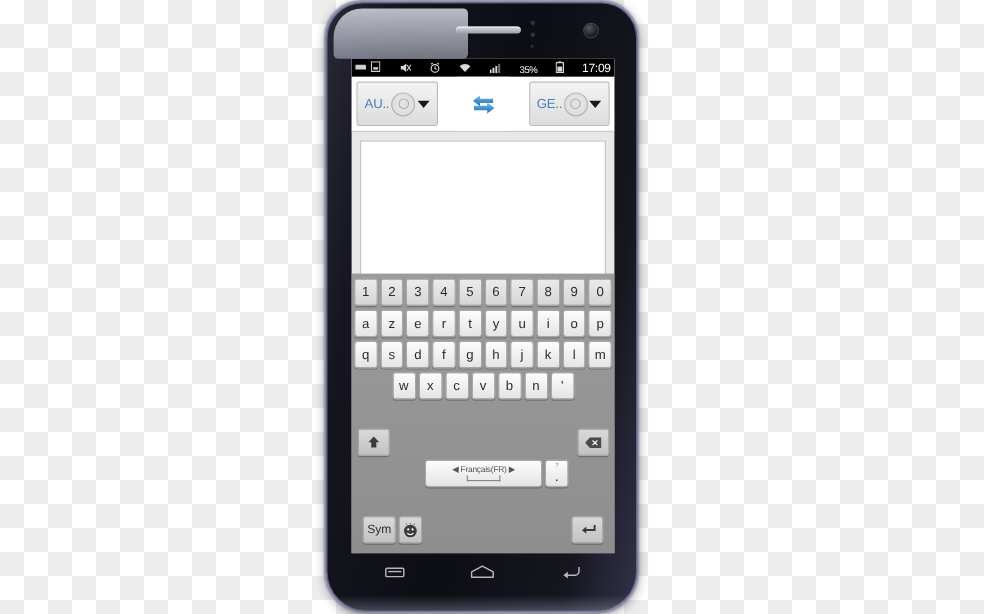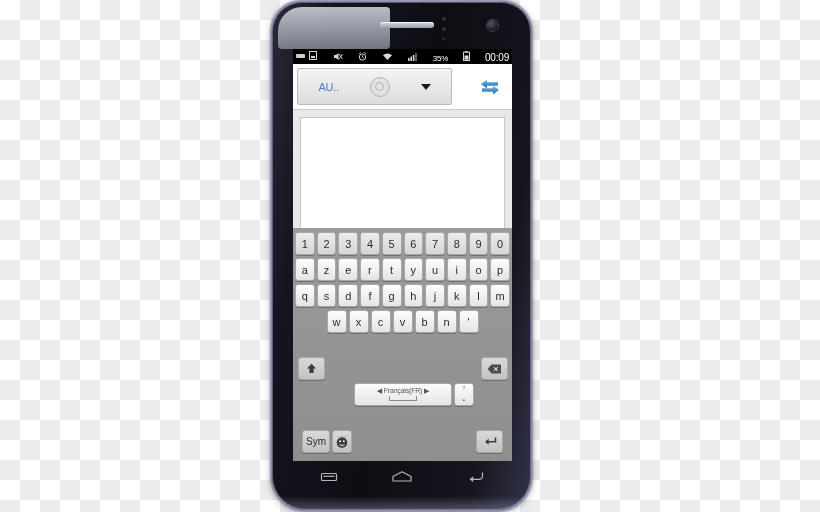--- a/index.html
+++ b/index.html
@@ -205,21 +205,21 @@
           </svg>
         </span>
         <span id="battery-pct">35%</span>
         <span class="sb-ico">
           <svg width="7" height="10" viewBox="0 0 7 10">
             <rect x="2.2" y="0" width="2.6" height="1.2" fill="#d8d8d8"></rect>
             <rect x="0.5" y="1.2" width="6" height="8.3" fill="none" stroke="#d8d8d8" stroke-width="1"></rect>
             <rect x="1.5" y="4.5" width="4" height="4.2" fill="#d8d8d8"></rect>
           </svg>
         </span>
-        <span id="clock">00:09</span>
+        <span id="clock">17:09</span>
       </div>
     </div>
 
     <div id="lang-bar">
       <div class="lang-btn">
         <span class="lang-label">AU..</span>
         <span class="lang-speaker"></span>
         <span class="caret"></span>
       </div>
 
@@ -230,20 +230,25 @@
               <stop offset="0%" stop-color="#7fc2ea"></stop>
               <stop offset="55%" stop-color="#3e8fcc"></stop>
               <stop offset="100%" stop-color="#2a6fae"></stop>
             </linearGradient>
           </defs>
           <path d="M4 7 L10 2.5 L10 5.2 L21 5.2 L21 8.8 L10 8.8 L10 11.5 Z" fill="url(#swapg)"></path>
           <path d="M22 13 L16 17.5 L16 14.8 L5 14.8 L5 11.2 L16 11.2 L16 8.5 Z" fill="url(#swapg)" transform="translate(0,0)"></path>
         </svg>
       </div>
 
+      <div class="lang-btn right">
+        <span class="lang-label">GE..</span>
+        <span class="lang-speaker"></span>
+        <span class="caret"></span>
+      </div>
     </div>
 
     <div id="translate-card">
 
       <div id="mic-btn">
         <svg width="26" height="26" viewBox="0 0 26 26">
           <rect x="9.5" y="3" width="7" height="12" rx="3.5" fill="#d98b53" stroke="#a85f28" stroke-width="1"></rect>
           <line x1="11.2" y1="6" x2="14.8" y2="6" stroke="#fdf2e8" stroke-width="0.8"></line>
           <line x1="11.2" y1="8.4" x2="14.8" y2="8.4" stroke="#fdf2e8" stroke-width="0.8"></line>
           <line x1="11.2" y1="10.8" x2="14.8" y2="10.8" stroke="#fdf2e8" stroke-width="0.8"></line>

